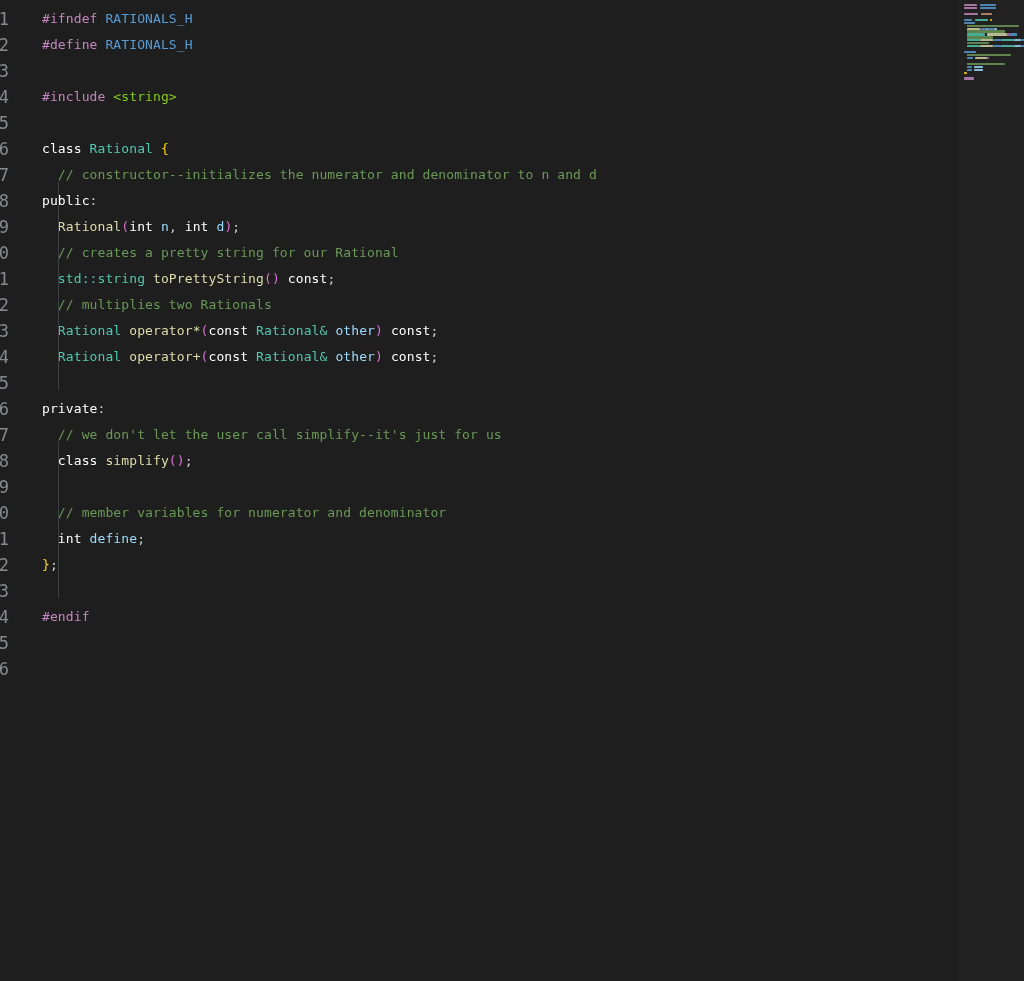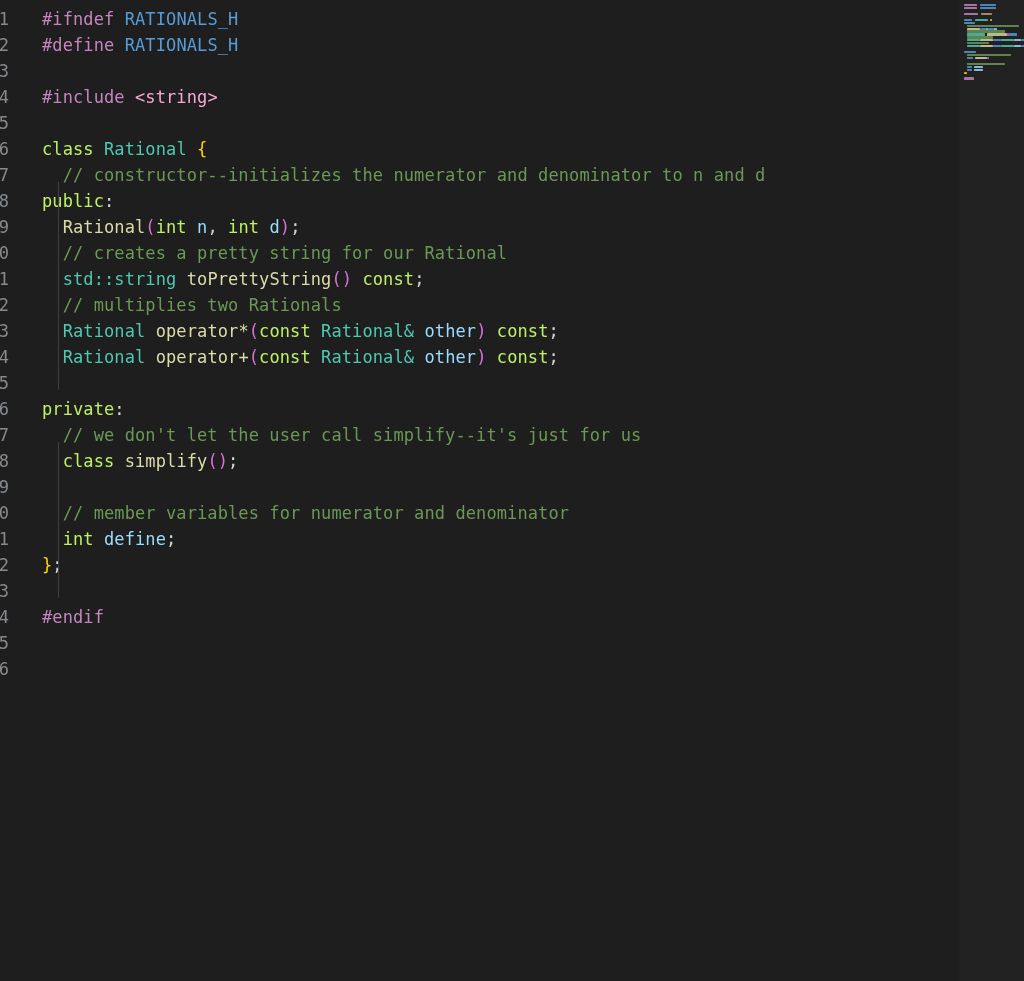--- a/index.html
+++ b/index.html
@@ -56,39 +56,39 @@
     box-sizing: border-box;
     overflow: hidden;
   }
   .code-lines {
     position: relative;
     padding-left: 20px;
   }
   .cline {
     height: 26px;
     line-height: 26px;
-    font-size: 17px;
+    font-size: 13px;
     white-space: pre;
     color: #d4d4d4;
     letter-spacing: 0.1px;
   }
 
   
   .indent-guide {
     position: absolute;
     left: 36px;
     width: 1px;
     background: #3d4043;
   }
 
   
   .t-pre   { color: #c586c0; }            
   .t-macro { color: #569cd6; }            
-  .t-str   { color: #f9a8d4; }            
-  .t-kw    { color: #bef264; }            
+  .t-str   { color: #84cc16; }            
+  .t-kw    { color: #ffffff; }            
   .t-type  { color: #4ec9b0; }            
   .t-fn    { color: #dcdcaa; }            
   .t-var   { color: #9cdcfe; }            
   .t-cmt   { color: #6a9955; }            
   .t-brace { color: #ffd700; }            
   .t-paren { color: #da70d6; }            
   .t-punc  { color: #d4d4d4; }            
 
   
   .minimap {

